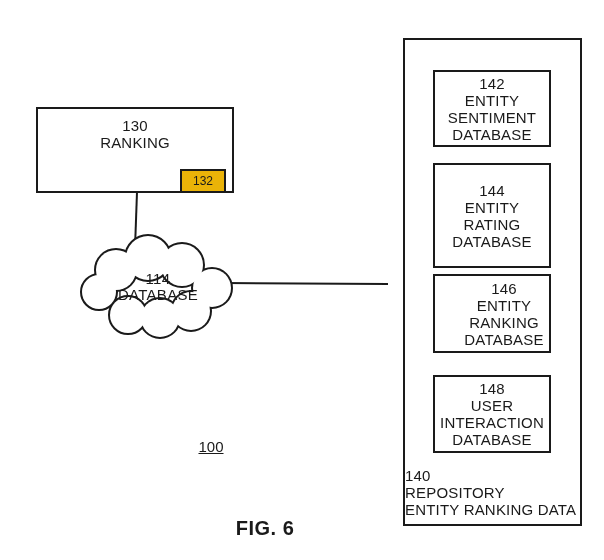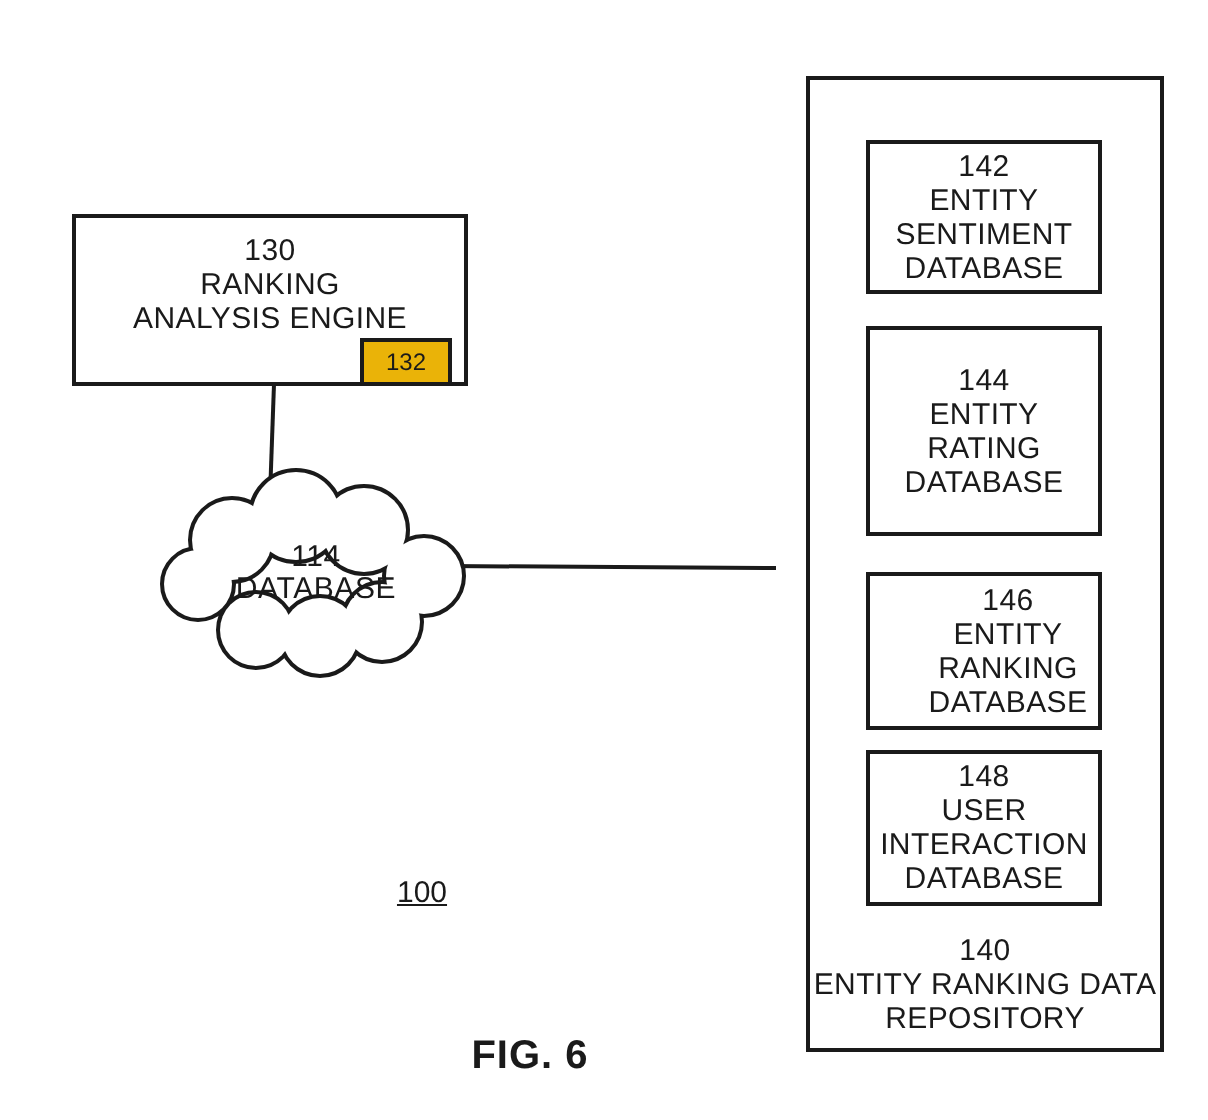--- a/index.html
+++ b/index.html
@@ -47,25 +47,25 @@
     text-align:center;font-size:15px;line-height:16px;letter-spacing:0.3px;
   }
   
   .repo-box{left:383px;top:38px;width:179px;height:488px;margin-left:20px;}
   .db-box{
     position:absolute;left:28px;width:118px;
     border:2px solid #1a1a1a;background:#ffffff;box-sizing:border-box;
   }
   .db-142{top:30px;height:77px;}
   .db-144{top:123px;height:105px;}
-  .db-146{top:246px;height:79px;padding-left:24px;}
+  .db-146{top:234px;height:79px;padding-left:24px;}
   .db-148{top:335px;height:78px;}
   .repo-label{
     position:absolute;left:0;bottom:6px;width:100%;
-    text-align:center;font-size:15px;line-height:17px;letter-spacing:0.2px;
+    font-size:15px;line-height:17px;letter-spacing:0.2px;
   }
   
   .system-number{
     position:absolute;left:187px;top:438px;width:48px;
     text-align:center;font-size:15px;
     text-decoration:underline;
   }
   .fig-label{
     position:absolute;left:215px;top:517px;width:100px;
     text-align:center;font-size:20px;font-weight:bold;letter-spacing:0.5px;
@@ -107,21 +107,20 @@
   </div>
   <div class="cloud-label">
     <div>114</div>
     <div>DATABASE</div>
   </div>
 
   <div class="box engine-box">
     <div class="engine-text">
       <div>130</div>
       <div>RANKING</div>
-      <div>ANALYSIS ENGINE</div>
     </div>
     <div class="module-box">
       <span>132</span>
     </div>
   </div>
 
   <div class="box repo-box">
 
     <div class="db-box db-142 centered-text">
       <div>142</div>
@@ -145,21 +144,21 @@
 
     <div class="db-box db-148 centered-text">
       <div>148</div>
       <div>USER</div>
       <div>INTERACTION</div>
       <div>DATABASE</div>
     </div>
 
     <div class="repo-label">
       <div>140</div>
+      <div>REPOSITORY</div>
       <div>ENTITY RANKING DATA</div>
-      <div>REPOSITORY</div>
     </div>
   </div>
 
   <div class="system-number">100</div>
   <div class="fig-label">FIG. 6</div>
 
 </div>
 
 </body></html>

